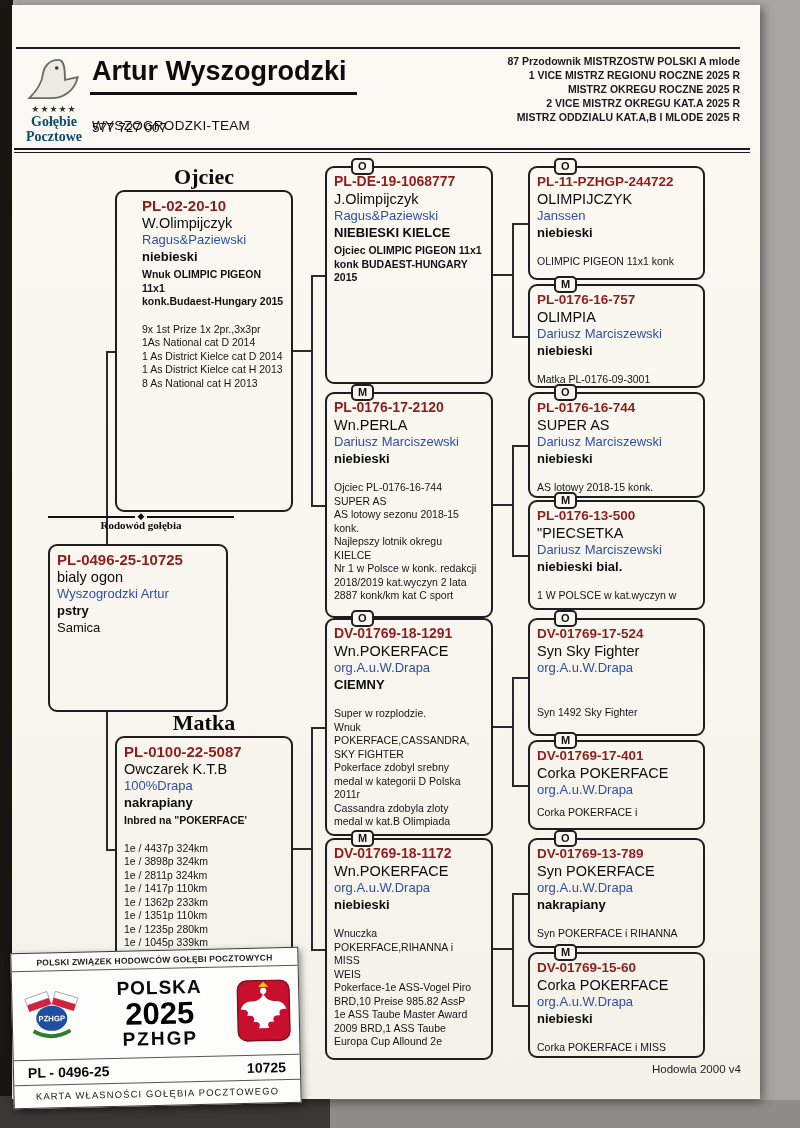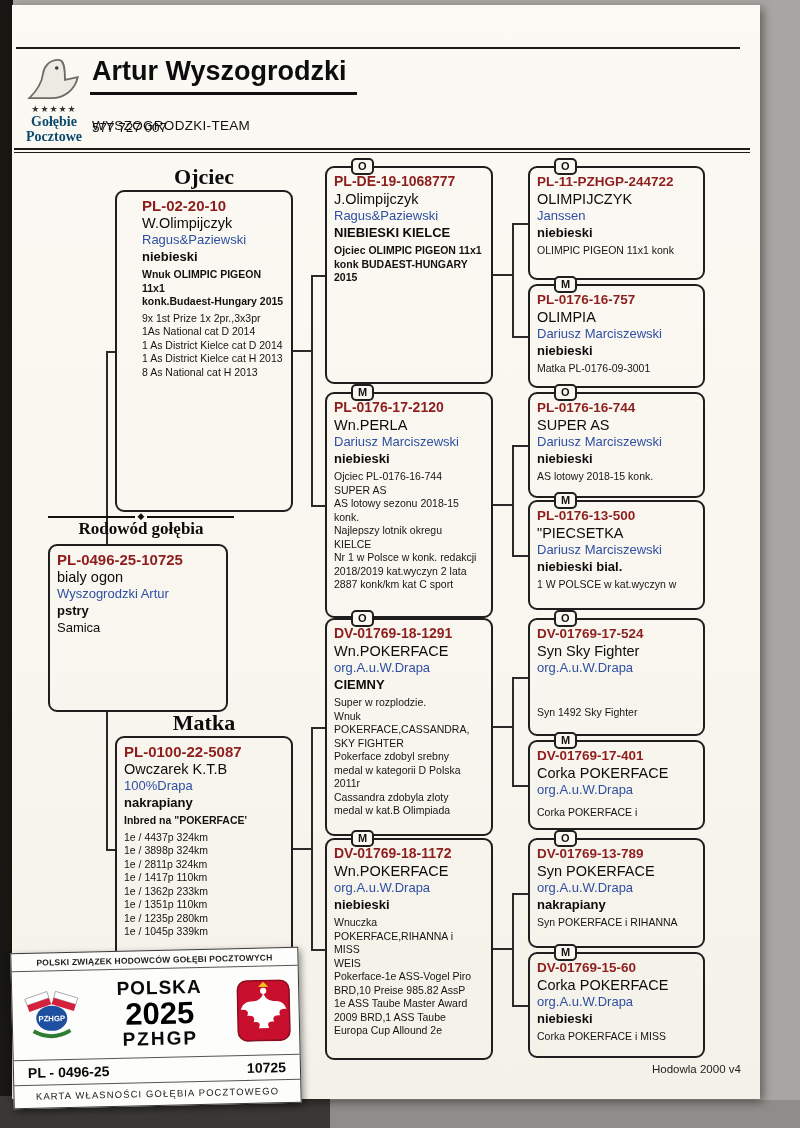--- a/index.html
+++ b/index.html
@@ -28,21 +28,21 @@
   .achievements { position:absolute; left:400px; top:54px; width:340px; text-align:right;
                   font-size:10.5px; font-weight:bold; line-height:14px; color:#1a1a1a; }
 
   
   .pbox { position:absolute; border:2px solid #1e1e1e; border-radius:9px; padding:5px 7px; }
   .pbox .ring   { color:#8e1e1e; font-weight:bold; font-size:14px; line-height:17px; }
   .pbox .pname  { font-size:14.5px; line-height:18px; color:#0c0c0c; }
   .pbox .breeder{ font-size:13px; line-height:16px; color:#2e4fa3; }
   .pbox .pcolor { font-size:13px; line-height:17px; font-weight:bold; color:#0c0c0c; }
   .pbox .info-bold { margin-top:3px; font-size:10.5px; line-height:13.5px; font-weight:bold; white-space:pre-line; color:#111; }
-  .pbox .info   { margin-top:3px; font-size:10.5px; line-height:13.5px; white-space:pre-line; color:#141414; }
+  .pbox .info   { margin-top:14px; font-size:10.5px; line-height:13.5px; white-space:pre-line; color:#141414; }
   .pbox > div:empty { display:none; }
   .big .ring { font-size:15px; }
   .om { position:absolute; top:-10px; left:24px; background:#faf8f1; border:2px solid #1e1e1e; border-radius:5px;
         font-size:11px; font-weight:bold; line-height:13px; padding:0 5px; color:#111; }
 
   .box-title { position:absolute; font-family:"Liberation Serif","DejaVu Serif",serif; font-weight:bold;
                color:#0b0b0b; text-align:center; }
   .deco { position:absolute; display:flex; align-items:center; gap:3px; }
   .dline { flex:1; height:2px; background:#111; }
   .diamond { font-size:9px; line-height:9px; color:#111; }
@@ -83,20 +83,27 @@
     </svg>
     <div class="logo-stars">★★★★★</div>
     <div class="logo-org">Gołębie</div>
     <div class="logo-org">Pocztowe</div>
   </div>
 
   <div class="page-title">Artur Wyszogrodzki</div>
   <div class="team">WYSZOGRODZKI-TEAM</div>
   <div class="phone">577 727 007</div>
 
+  <div class="achievements">
+    <div>87 Przodownik MISTRZOSTW POLSKI  A mlode</div>
+    <div>1 VICE MISTRZ REGIONU ROCZNE 2025 R</div>
+    <div>MISTRZ OKREGU ROCZNE 2025 R</div>
+    <div>2 VICE MISTRZ OKREGU KAT.A 2025 R</div>
+    <div>MISTRZ ODDZIALU KAT.A,B I MLODE 2025 R</div>
+  </div>
 
   <div class="cl" style="left:106px;top:351px;width:2px;height:193px"></div>
   <div class="cl" style="left:106px;top:351px;width:10px;height:2px"></div>
   <div class="cl" style="left:106px;top:712px;width:2px;height:139px"></div>
   <div class="cl" style="left:106px;top:849px;width:10px;height:2px"></div>
   <div class="cl" style="left:293px;top:350px;width:18px;height:2px"></div>
   <div class="cl" style="left:311px;top:275px;width:2px;height:232px"></div>
   <div class="cl" style="left:311px;top:275px;width:14px;height:2px"></div>
   <div class="cl" style="left:311px;top:505px;width:14px;height:2px"></div>
   <div class="cl" style="left:293px;top:848px;width:18px;height:2px"></div>
@@ -133,21 +140,21 @@
 1 As District Kielce cat D 2014
 1 As District Kielce cat H 2013
 8 As National cat H 2013</div>
   </div>
 
   <div class="deco" style="left:48px;top:512px;width:186px;">
     <span class="dline"></span>
       <span class="diamond">◆</span>
       <span class="dline"></span>
   </div>
-  <div class="box-title" style="left:48px;top:519px;width:186px;font-size:17px;">Rodowód gołębia</div>
+  <div class="box-title" style="left:48px;top:519px;width:186px;font-size:11px;">Rodowód gołębia</div>
   <div class="pbox big" style="left:48px;top:544px;width:180px;height:168px;">
     <div class="ring">PL-0496-25-10725</div>
     <div class="pname">bialy ogon</div>
     <div class="breeder">Wyszogrodzki Artur</div>
     <div class="pcolor">pstry</div>
     <div class="pname" style="font-size:13px">Samica</div>
   </div>
 
   <div class="box-title" style="left:115px;top:710px;width:178px;font-size:22px;">Matka</div>
   <div class="pbox big" style="left:115px;top:736px;width:178px;height:226px;">

